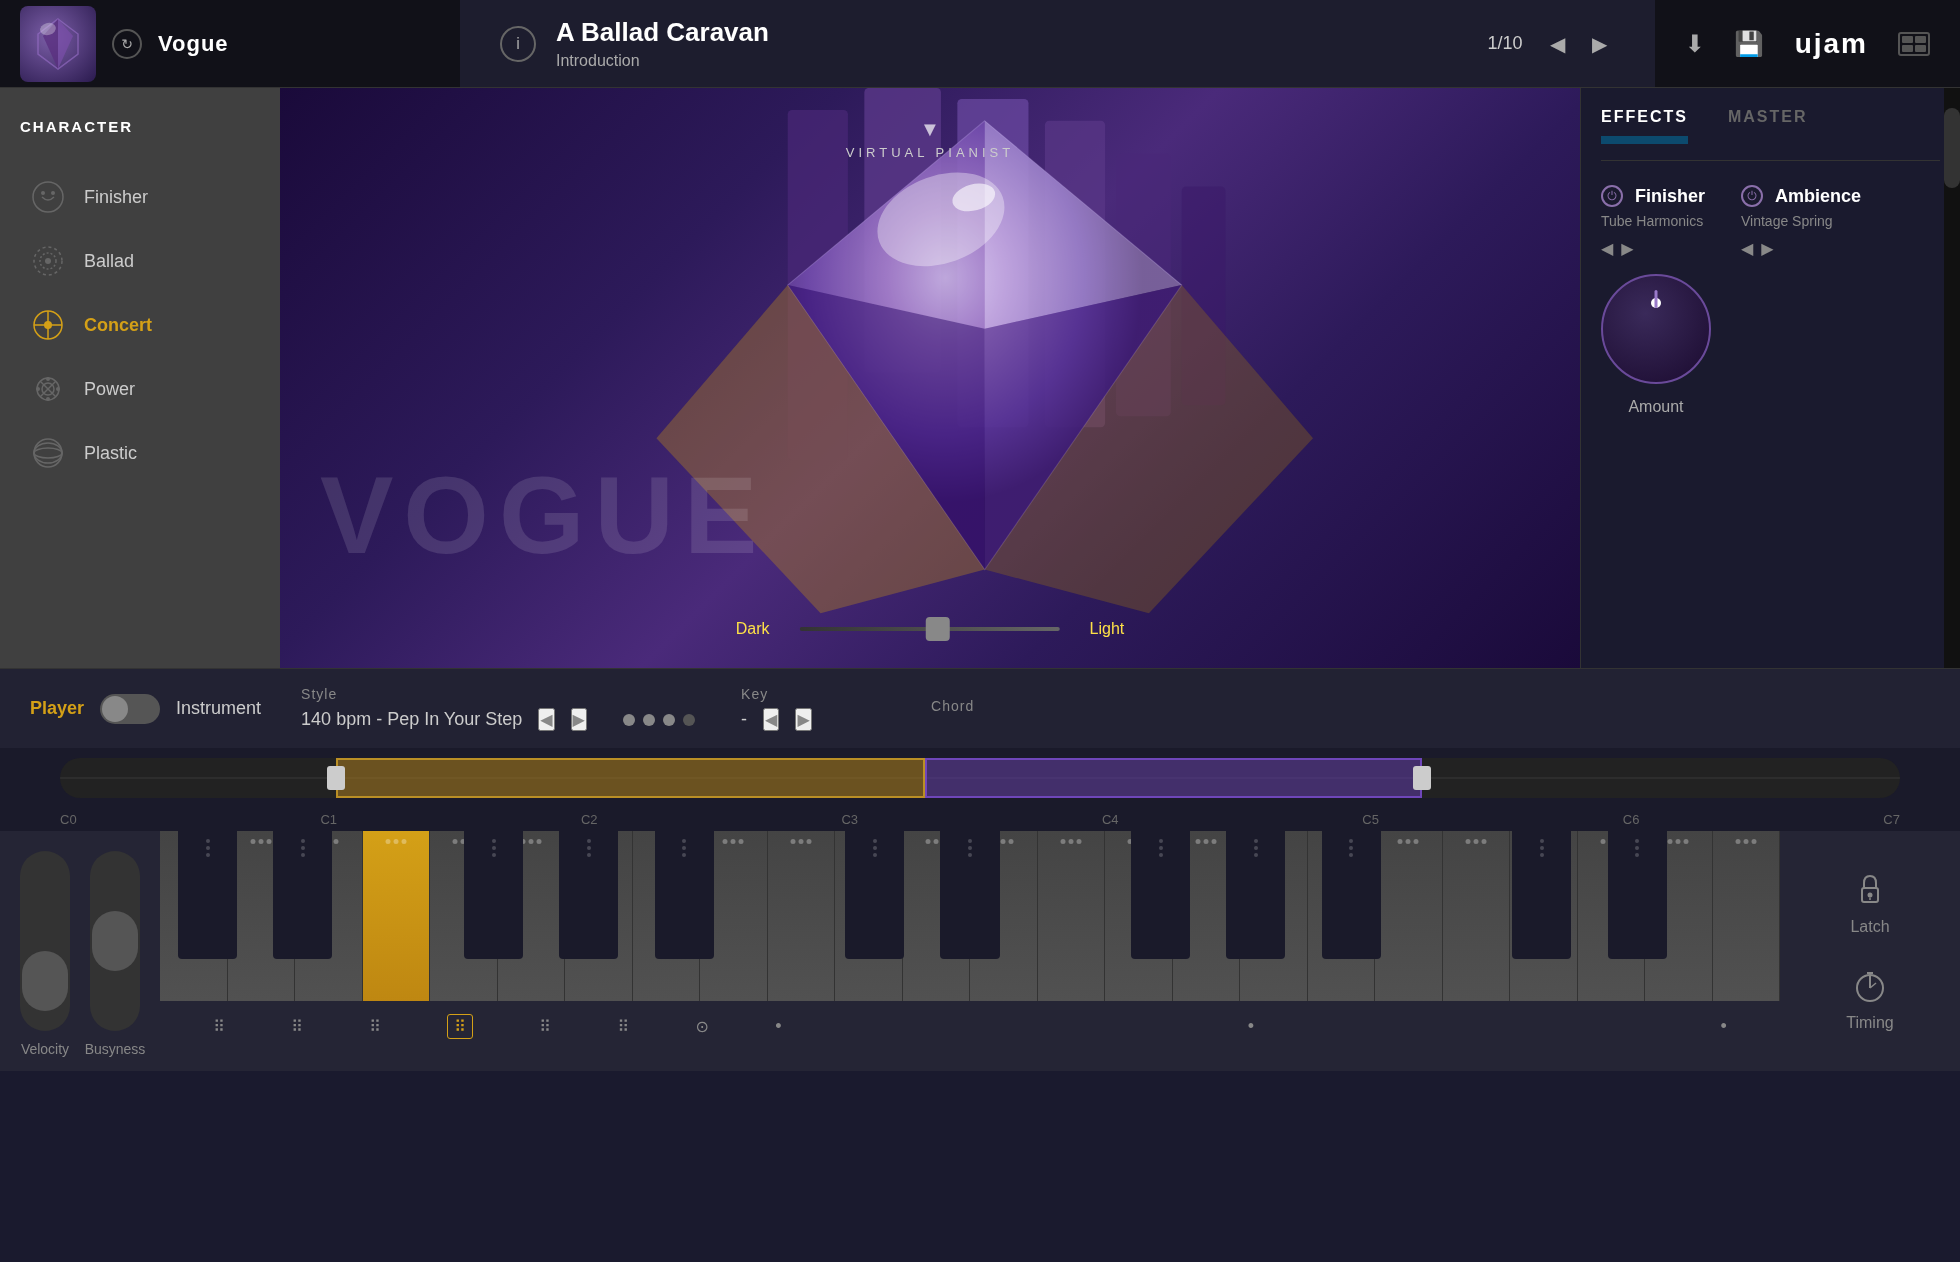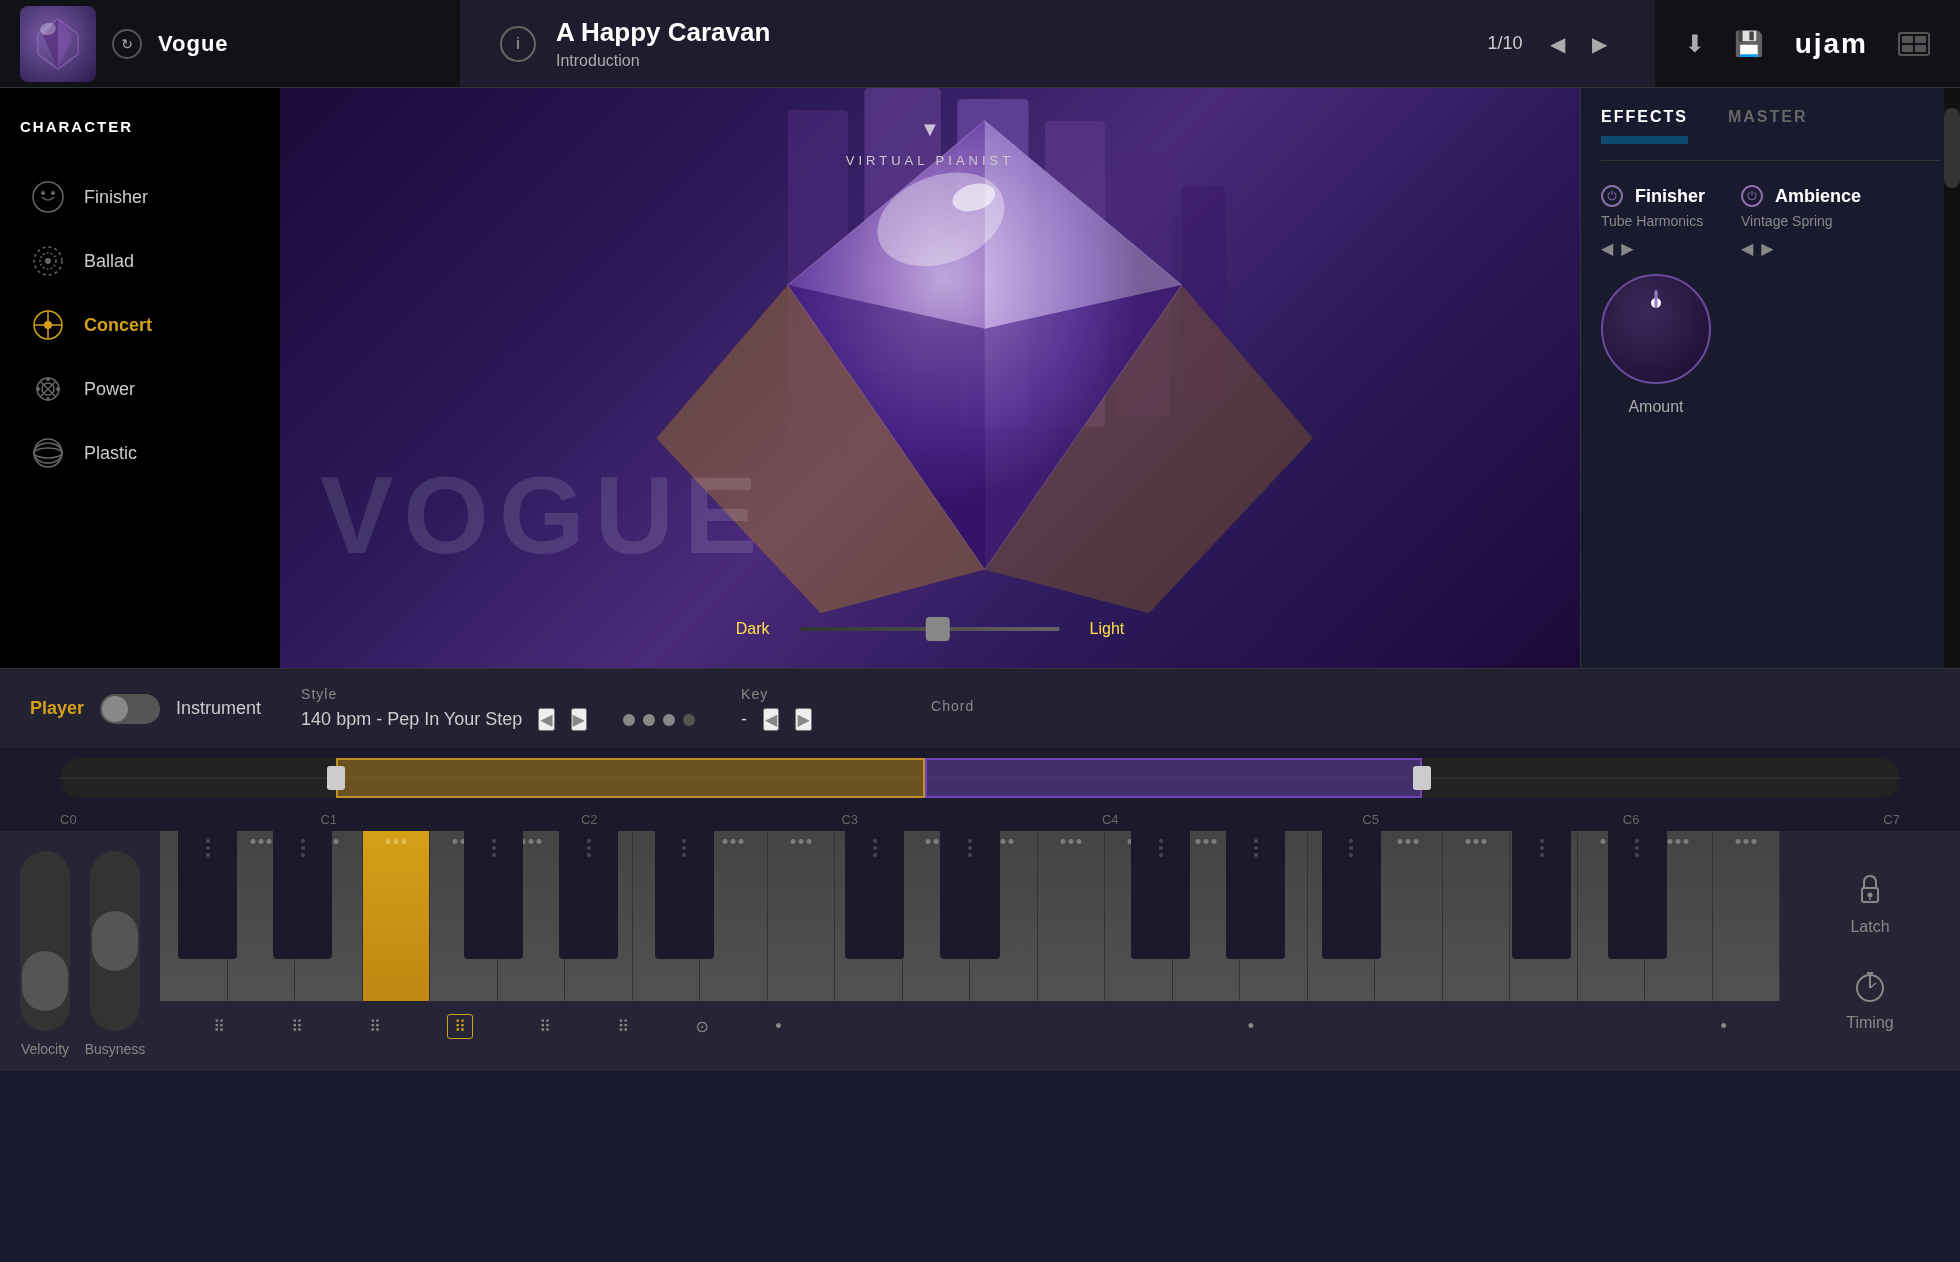--- a/index.html
+++ b/index.html
@@ -99,21 +99,21 @@
     .main-area {
       display: flex;
       height: 580px;
       background: #16162a;
     }
 
     
     .sidebar {
       width: 280px;
       padding: 30px 20px;
-      background: #000000;
+      background: #404040;
     }
     .sidebar-title {
       font-size: 15px;
       font-weight: 700;
       color: #fff;
       letter-spacing: 2px;
       margin-bottom: 30px;
     }
     .char-item {
       display: flex;
@@ -523,21 +523,21 @@
         <ellipse cx="20" cy="15" rx="8" ry="6" fill="rgba(255,255,255,0.3)" transform="rotate(-15 20 15)"></ellipse>
       </svg>
     </div>
     <div class="reload-icon">↻</div>
     <div class="vogue-title">Vogue</div>
   </div>
 
   <div class="song-area">
     <div class="info-btn">i</div>
     <div class="song-info">
-      <div class="song-title">A Happy Caravan</div>
+      <div class="song-title">A Ballad Caravan</div>
       <div class="song-sub">Introduction</div>
     </div>
     <div class="song-counter">1/10</div>
     <div class="nav-arrows">
       <button class="nav-arrow">◀</button>
       <button class="nav-arrow">▶</button>
     </div>
   </div>
 
   <div class="top-right">
@@ -657,21 +657,21 @@
 
       <ellipse cx="460" cy="120" rx="60" ry="40" fill="rgba(255,255,255,0.35)" transform="rotate(-20 460 120)"></ellipse>
       <ellipse cx="490" cy="100" rx="20" ry="12" fill="rgba(255,255,255,0.6)" transform="rotate(-15 490 100)"></ellipse>
 
       <polygon points="320,180 500,440 350,480 200,320" fill="rgba(180,130,30,0.4)"></polygon>
       <polygon points="680,180 500,440 650,480 800,320" fill="rgba(150,110,20,0.35)"></polygon>
     </svg>
 
     <div class="vp-label" style="z-index:20; position:absolute; top:30px; left:50%; transform:translateX(-50%); text-align:center;">
       <div style="font-size:20px; color:#fff; opacity:0.7;">▼</div>
-      <div style="font-size:13px; color:#ccc; letter-spacing:4px; margin-top:12px;">VIRTUAL PIANIST</div>
+      <div style="font-size:13px; color:#ccc; letter-spacing:4px; margin-top:4px;">VIRTUAL PIANIST</div>
     </div>
 
     <div style="position:absolute; bottom:90px; left:40px; font-size:110px; font-weight:900; color:rgba(255,255,255,0.12); letter-spacing:10px; z-index:5;">VOGUE</div>
 
     <div class="dark-light-bar">
       <span class="dl-label">Dark</span>
       <div class="dl-slider">
         <div class="dl-thumb"></div>
       </div>
       <span class="dl-label">Light</span>

